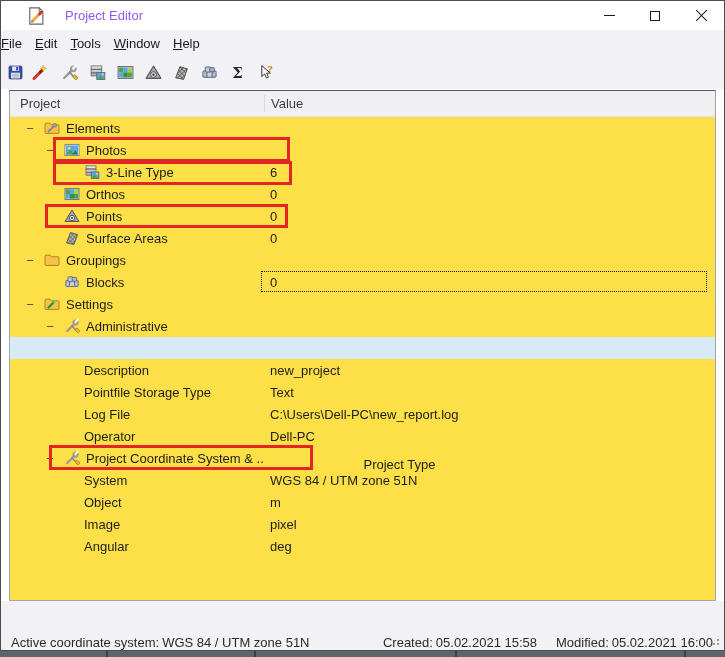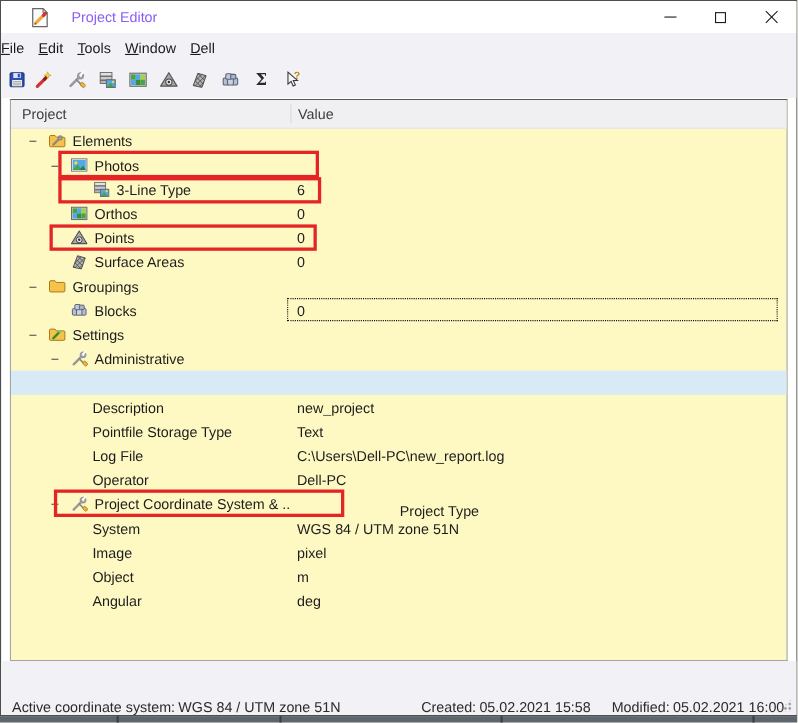--- a/index.html
+++ b/index.html
@@ -23,21 +23,21 @@
   
   .menubar{height:26px;background:var(--chrome,#f1f1f6);display:flex;align-items:center;font-size:13px;color:#1a1a1a;}
   .menu-item{margin-right:13px;display:inline-block;}
   .menu-item::first-letter{text-decoration:underline;}
   .toolbar{height:33px;background:var(--chrome,#f1f1f6);display:flex;align-items:center;padding-left:2px;}
   .tbtn{width:24px;height:26px;display:flex;align-items:center;justify-content:center;border:none;background:transparent;padding:0;margin:0;}
   .tbtn.g1{margin-left:4px;} .tbtn.g2{margin-left:6px;}
   .icon16{width:17px;height:17px;display:block;}
 
   
-  .tree-panel{position:absolute;left:8px;right:8px;top:89px;height:511px;border:1px solid #a2a6ab;border-top:1px solid #54585e;box-sizing:border-box;background:#fef9c3;}
+  .tree-panel{position:absolute;left:8px;right:8px;top:89px;height:511px;border:1px solid #a2a6ab;border-top:1px solid #54585e;box-sizing:border-box;background:#fde047;}
   .tree-header{height:25px;background:#f0f0f3;border-bottom:1px solid #e3e3e6;display:flex;align-items:center;font-size:13px;color:#3d3d3d;}
   .th-name{flex:0 0 254px;padding-left:10px;box-sizing:border-box;}
   .th-value{flex:1;padding-left:6px;border-left:1px solid #d9d9de;height:17px;line-height:17px;}
   .tree-body{position:relative;}
   .trow{height:22px;display:flex;align-items:center;font-size:13px;color:#1d1d1d;position:relative;}
   .trow .name{flex:0 0 254px;display:flex;align-items:center;box-sizing:border-box;overflow:hidden;white-space:nowrap;}
   .trow .val{flex:1;padding-left:6px;white-space:nowrap;overflow:hidden;}
   .lvl0 .name{padding-left:14px;} .lvl1 .name{padding-left:34px;} .lvl2 .name{padding-left:54px;}
   .toggle{width:12px;margin-right:8px;text-align:center;color:#4a4a4a;font-size:13px;line-height:1;flex:none;}
   .ticon{width:16px;height:16px;margin-right:6px;flex:none;}
@@ -182,21 +182,21 @@
           <span class="ic-close"></span>
         </div>
     </div>
   </div>
 
   <div class="menubar">
       <div class="menu-item">File</div>
       <div class="menu-item">Edit</div>
       <div class="menu-item">Tools</div>
       <div class="menu-item">Window</div>
-      <div class="menu-item">Dell</div>
+      <div class="menu-item">Help</div>
     </div>
 
   <div class="toolbar">
       <button class="tbtn">
         <svg class="icon16">
           <use href="#i-save"></use>
         </svg>
       </button>
       <button class="tbtn">
         <svg class="icon16">
@@ -404,30 +404,30 @@
         <div class="trow lvl2">
           <div class="name">
             <span class="toggle"></span>
             <span>System</span>
           </div>
           <div class="val"><span>WGS 84 / UTM zone 51N</span></div>
         </div>
         <div class="trow lvl2">
           <div class="name">
             <span class="toggle"></span>
+            <span>Object</span>
+          </div>
+          <div class="val"><span>m</span></div>
+        </div>
+        <div class="trow lvl2">
+          <div class="name">
+            <span class="toggle"></span>
             <span>Image</span>
           </div>
           <div class="val"><span>pixel</span></div>
-        </div>
-        <div class="trow lvl2">
-          <div class="name">
-            <span class="toggle"></span>
-            <span>Object</span>
-          </div>
-          <div class="val"><span>m</span></div>
         </div>
         <div class="trow lvl2">
           <div class="name">
             <span class="toggle"></span>
             <span>Angular</span>
           </div>
           <div class="val"><span>deg</span></div>
         </div>
       </div>
   </div>

